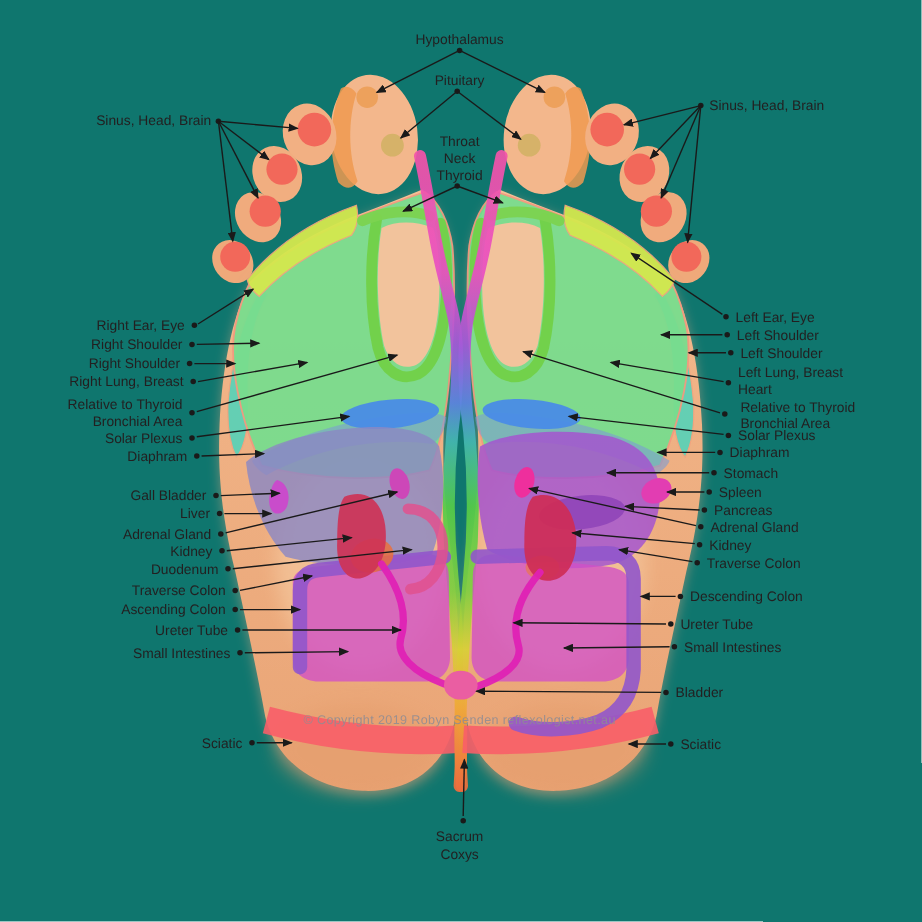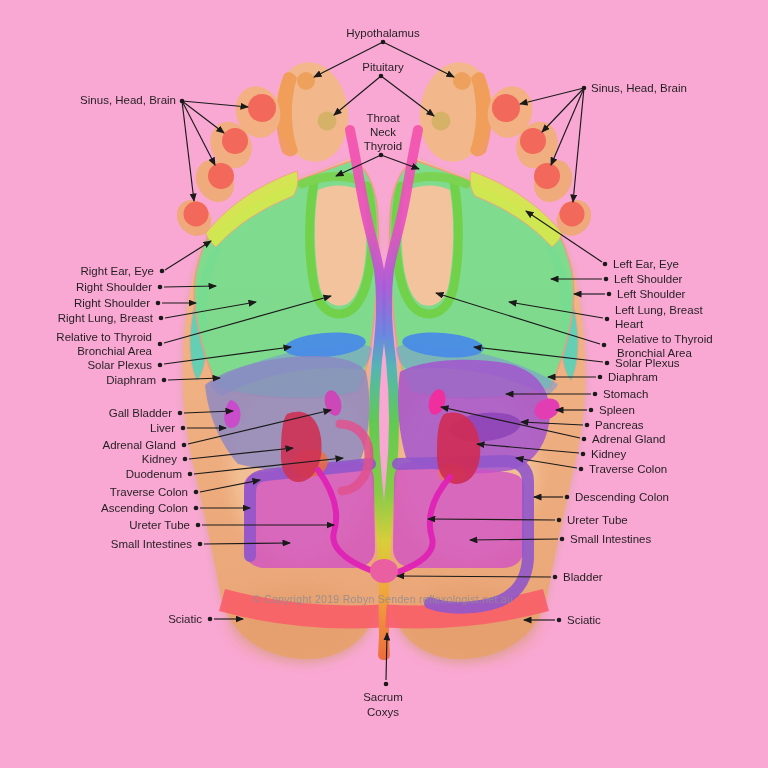--- a/index.html
+++ b/index.html
@@ -1,16 +1,16 @@
 <!DOCTYPE html>
 <html><head>
 <meta charset="utf-8">
 <style>
   html,body{margin:0;padding:0;background:#ffffff;}
-  .stage{position:relative;width:768px;height:768px;background:#f9a8d4;overflow:hidden;
+  .stage{position:relative;width:768px;height:768px;background:#0f766e;overflow:hidden;
          font-family:"Liberation Sans",sans-serif;}
   svg{display:block}
   .lbl{font:11.5px "Liberation Sans",sans-serif;fill:#231f20;}
   .lbl-mid{text-anchor:middle;}
   .lbl-end{text-anchor:end;}
   .lbl-start{text-anchor:start;}
   .copy{font:10.5px "Liberation Sans",sans-serif;fill:#908c93;opacity:.85;text-anchor:middle;letter-spacing:.3px;}
   .arrow{stroke:#1a1a1a;stroke-width:1.15;fill:none;}
   .ldot{fill:#1a1a1a;}
 </style>

